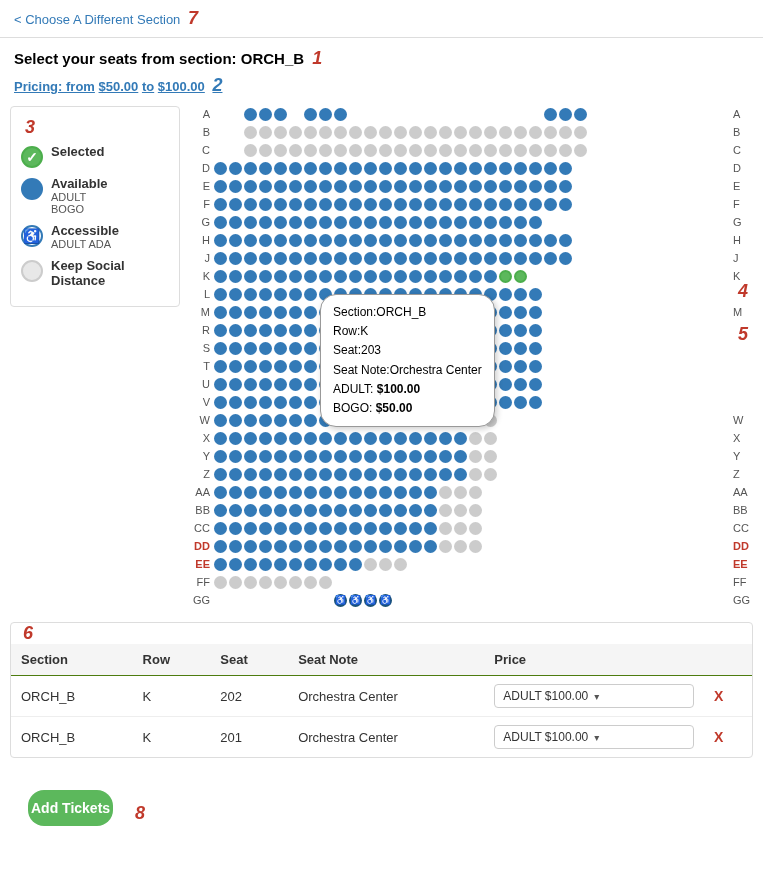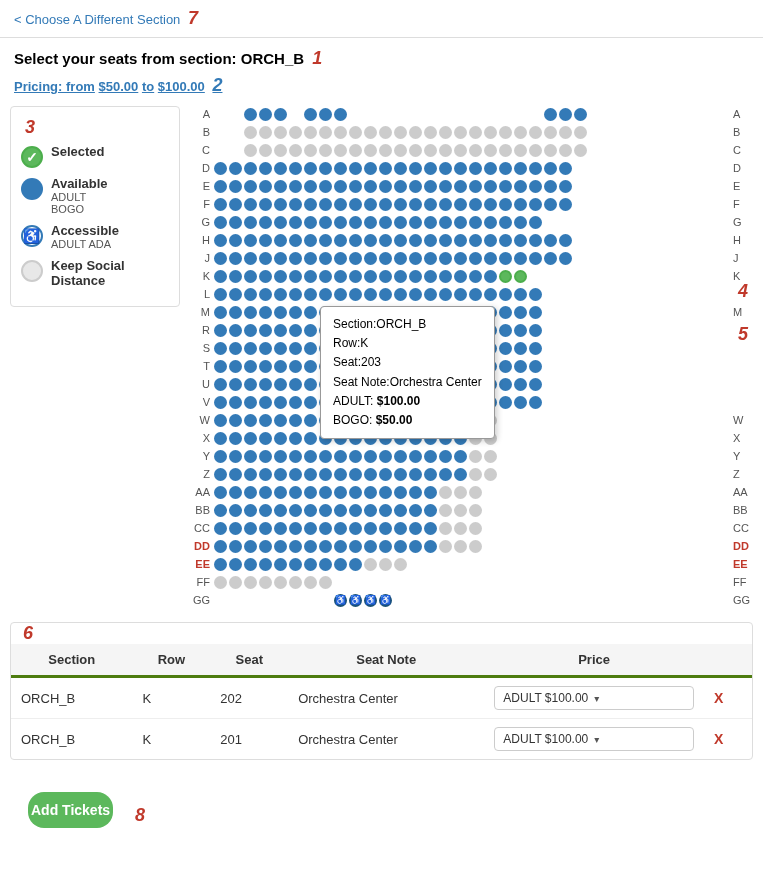--- a/index.html
+++ b/index.html
@@ -40,21 +40,21 @@
     .seat.green { background: #5cb85c; border: 2px solid #4cae4c; }
     .seat.accessible { background: #337ab7; border: 2px solid #1a5276; display: flex; align-items: center; justify-content: center; }
     .seat.empty { background: transparent; cursor: default; }
 
     .tooltip-box { position: absolute; background: white; border: 1px solid #999; border-radius: 4px; padding: 8px 12px; z-index: 100; font-size: 12px; line-height: 1.6; box-shadow: 2px 2px 6px rgba(0,0,0,0.2); }
     .tooltip-box .tt-label { font-weight: normal; }
     .tooltip-box .tt-price { font-weight: bold; }
 
     .selected-table { margin: 12px 10px; border: 1px solid #ddd; border-radius: 4px; overflow: hidden; }
     .selected-table table { width: 100%; border-collapse: collapse; }
-    .selected-table th { background: #f5f5f5; padding: 8px 10px; text-align: center; font-size: 13px; border-bottom: 3px solid #4d7c0f; font-weight: bold; color: #333; }
+    .selected-table th { background: #f5f5f5; padding: 8px 10px; text-align: left; font-size: 13px; border-bottom: 1px solid #4d7c0f; font-weight: bold; color: #333; }
     .selected-table td { padding: 8px 10px; border-bottom: 1px solid #eee; font-size: 13px; color: #333; }
     .selected-table tr:last-child td { border-bottom: none; }
     .price-dropdown { border: 1px solid #ccc; border-radius: 4px; padding: 4px 8px; font-size: 12px; background: white; cursor: pointer; display: flex; align-items: center; gap: 6px; white-space: nowrap; }
     .price-dropdown .arrow { font-size: 10px; color: #555; }
     .remove-btn { color: #c0392b; font-weight: bold; cursor: pointer; font-size: 14px; }
 
     .add-tickets-btn { margin: 10px 14px 20px; background: #5cb85c; color: white; border: none; border-radius: 16px; padding: 10px 3px; font-size: 14px; font-weight: bold; cursor: pointer; }
 
     .red-number { color: #c0392b; font-size: 18px; font-weight: bold; font-style: italic; margin-left: 4px; }
   </style>
@@ -953,21 +953,21 @@
             <div class="seat empty"></div>
             <div class="seat empty"></div>
             <div class="seat empty"></div>
             <div class="seat empty"></div>
             <div class="seat empty"></div>
           </div>
           <div class="row-label-right" style="color: rgb(85, 85, 85); font-weight: normal;">GG</div>
         </div>
       </div>
 
-    <div class="tooltip-box" style="top: 200px; left: 130px;">
+    <div class="tooltip-box" style="top: 188px; left: 130px; border-radius: 16px;">
       <div>Section:ORCH_B</div>
       <div>Row:K</div>
       <div>Seat:203</div>
       <div>Seat Note:Orchestra Center</div>
       <div>
         <span class="tt-label">ADULT:</span> <span class="tt-price">$100.00</span>
       </div>
       <div>
         <span class="tt-label">BOGO:</span> <span class="tt-price">$50.00</span>
       </div>

